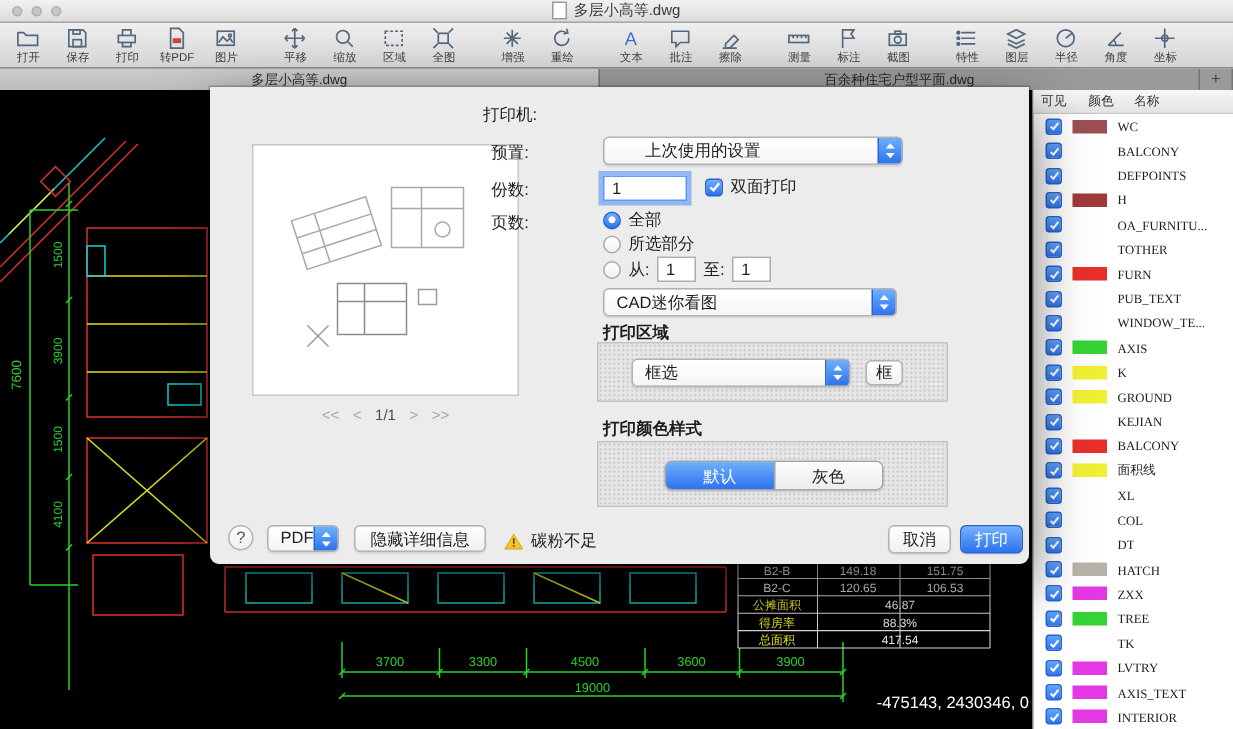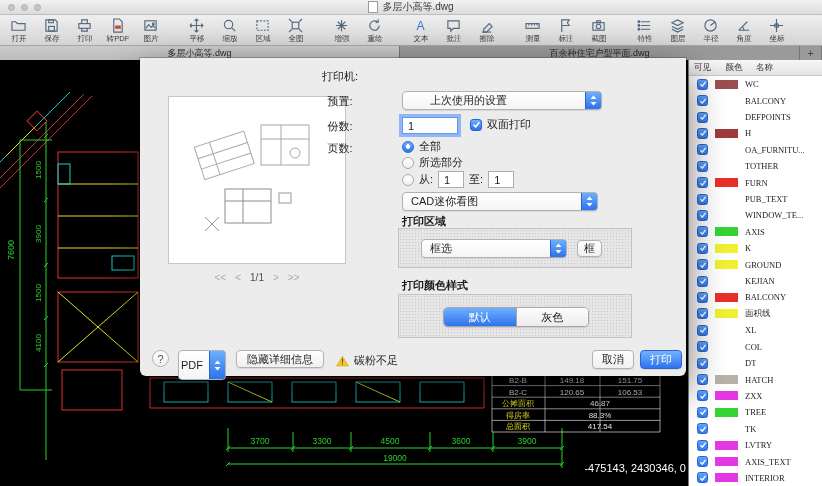--- a/index.html
+++ b/index.html
@@ -725,21 +725,21 @@
     <div class="hatch" style="top:236px;height:44px;">
       <div class="seg" style="position:absolute;left:44px;top:12px;justify-content:center;">
         <span class="seg-on">默认</span>
         <span class="seg-off">灰色</span>
       </div>
     </div>
 
     <div class="help" style="left:12px;top:292px;">
         <span>?</span>
       </div>
-    <div class="dd" style="left:38px;top:292px;width:48px;height:30px;justify-content:flex-end;">
+    <div class="dd" style="left:38px;top:292px;width:48px;height:18px;">
       <span>PDF</span>
       <span class="cap">
           <svg viewBox="0 0 7 11">
             <polygon points="3.5,0.5 6.5,4 0.5,4"></polygon>
             <polygon points="0.5,7 6.5,7 3.5,10.5"></polygon>
           </svg>
         </span>
     </div>
     <div class="btn" style="left:96px;top:292px;height:18px;justify-content:center;">
         <span>隐藏详细信息</span>

